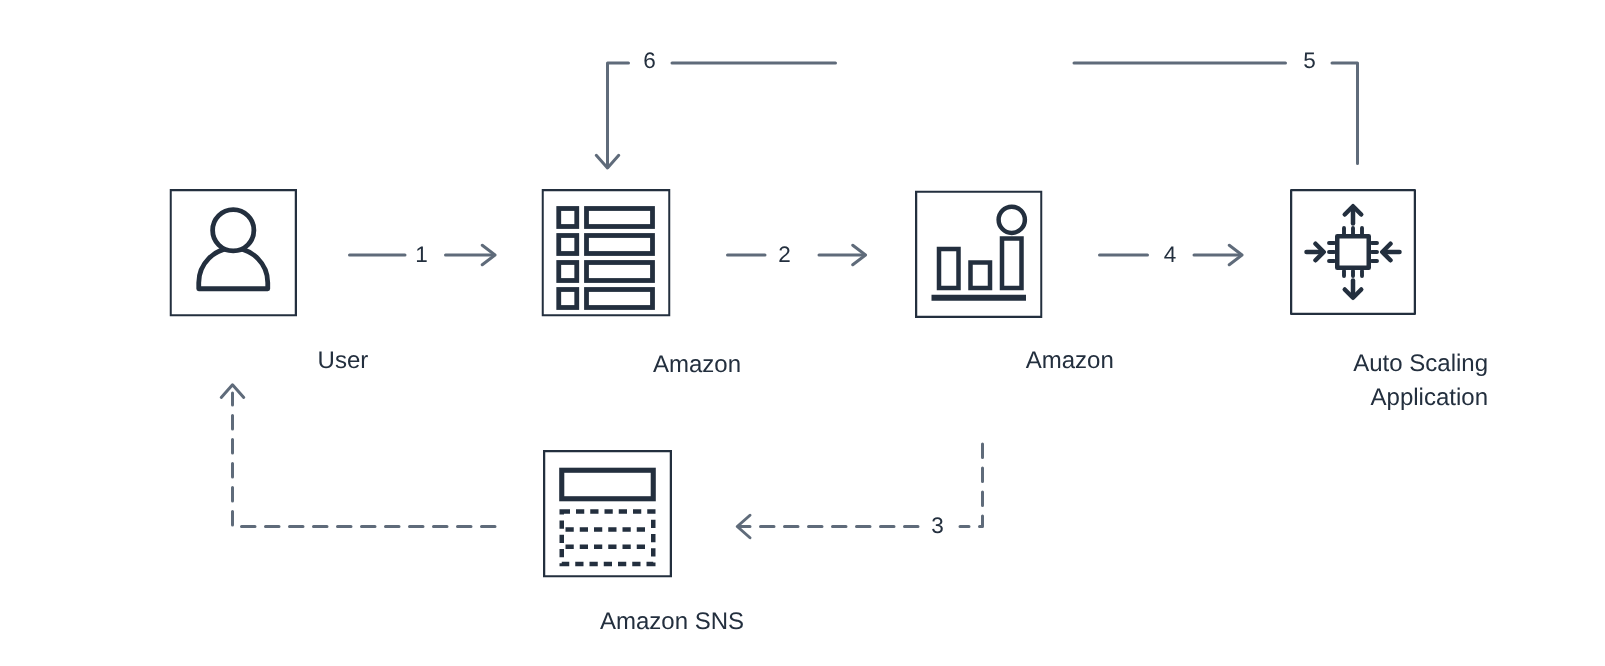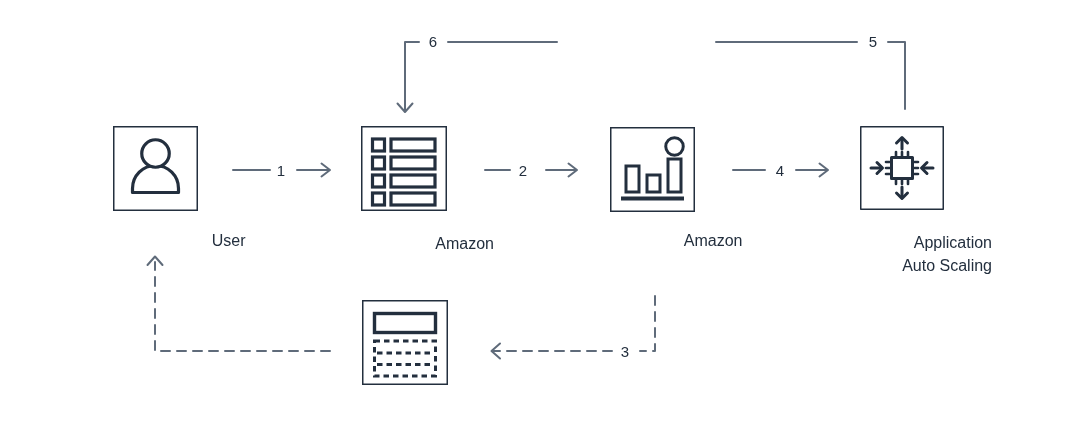--- a/index.html
+++ b/index.html
@@ -145,27 +145,28 @@
         <path d="M42 61 V71"></path>
           <path d="M36.5 67 L42 72.5 L47.5 67"></path>
         <path d="M11 42 H21"></path>
           <path d="M17 36.5 L22.5 42 L17 47.5"></path>
         <path d="M73 42 H63"></path>
           <path d="M67 36.5 L61.5 42 L67 47.5"></path>
       </g>
     </svg>
   </div>
   <div class="node-label" style="left:812px;top:231px">
+    <div>Auto Scaling</div>
     <div>Application</div>
-    <div>Auto Scaling</div>
   </div>
 
   <div class="node" style="left:362px;top:300px">
     <svg width="86" height="85" viewBox="0 0 86 85" fill="none" stroke="#232f3e">
       <rect x="0.75" y="0.75" width="84.5" height="83.5" stroke-width="1.5"></rect>
       <rect x="12.5" y="13.5" width="61" height="19" stroke-width="3.4"></rect>
       <rect x="12.5" y="41" width="61" height="35" stroke-width="3" stroke-dasharray="5.5 4"></rect>
       <path d="M15 53 H71" stroke-width="3" stroke-dasharray="5.5 4"></path>
       <path d="M15 64.5 H71" stroke-width="3" stroke-dasharray="5.5 4"></path>
     </svg>
   </div>
+  <div class="node-label" style="left:316px;top:403px">Amazon SNS</div>
 
 </div>
 
 </body></html>

